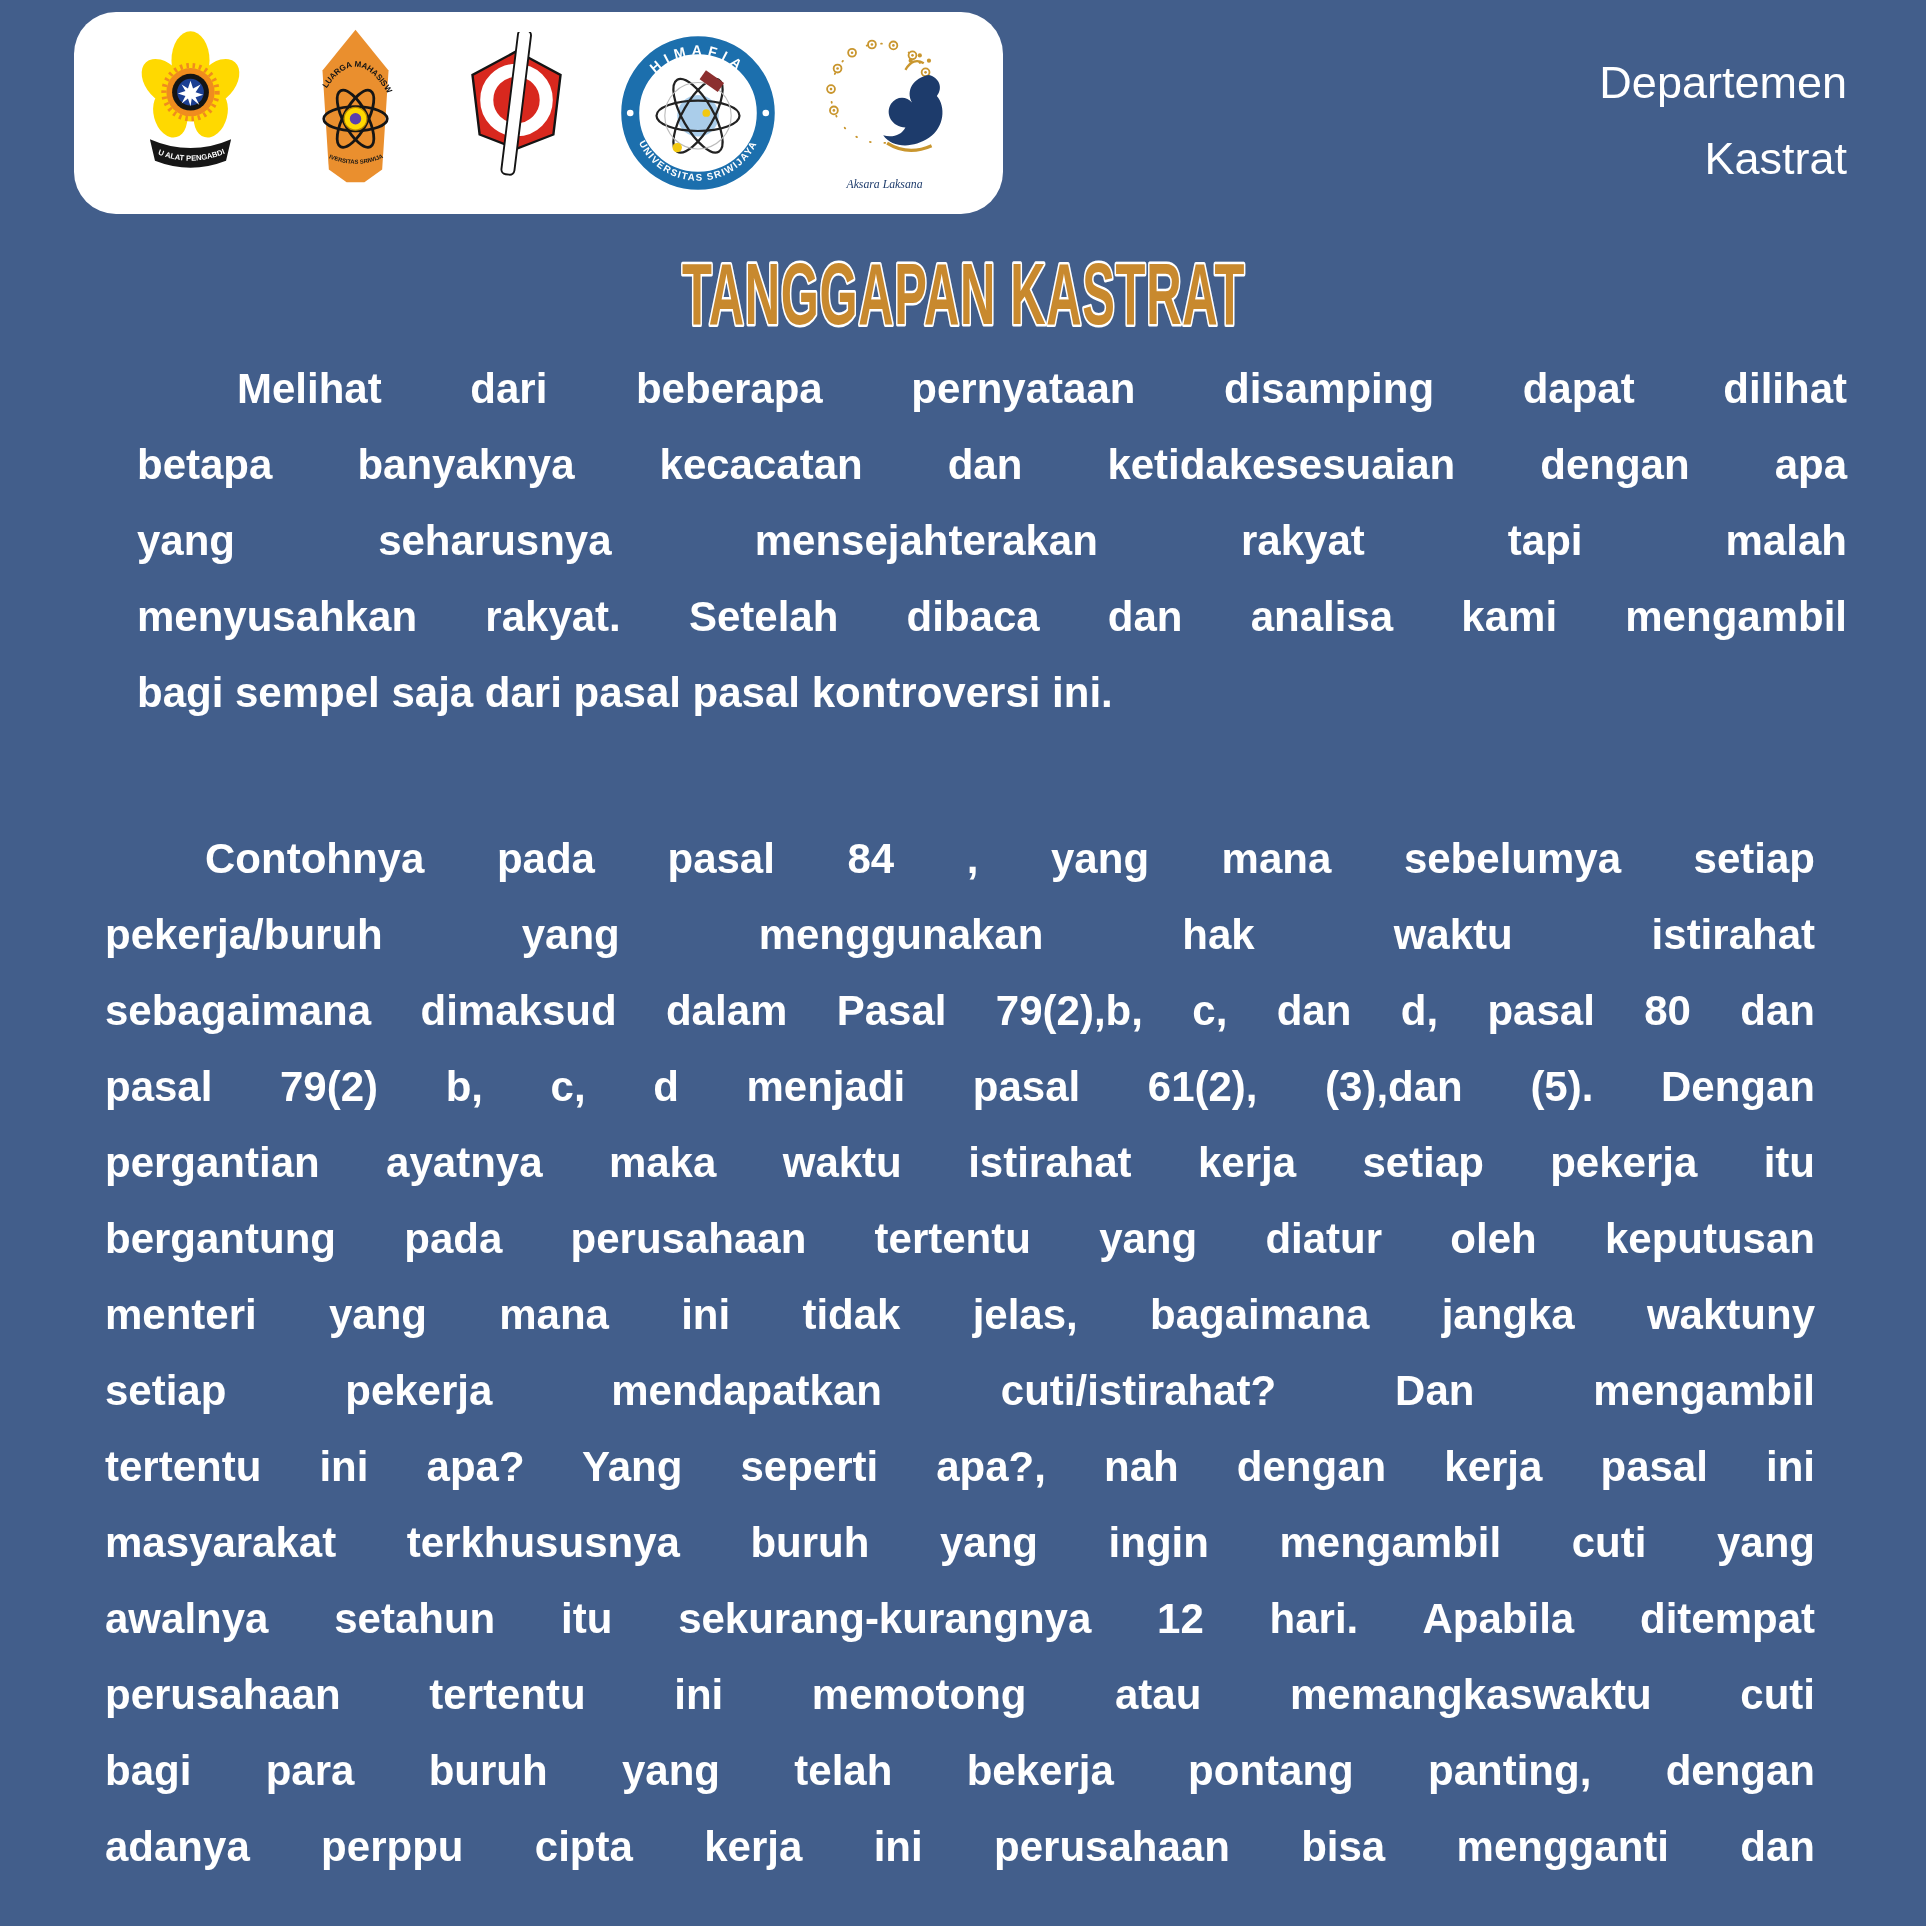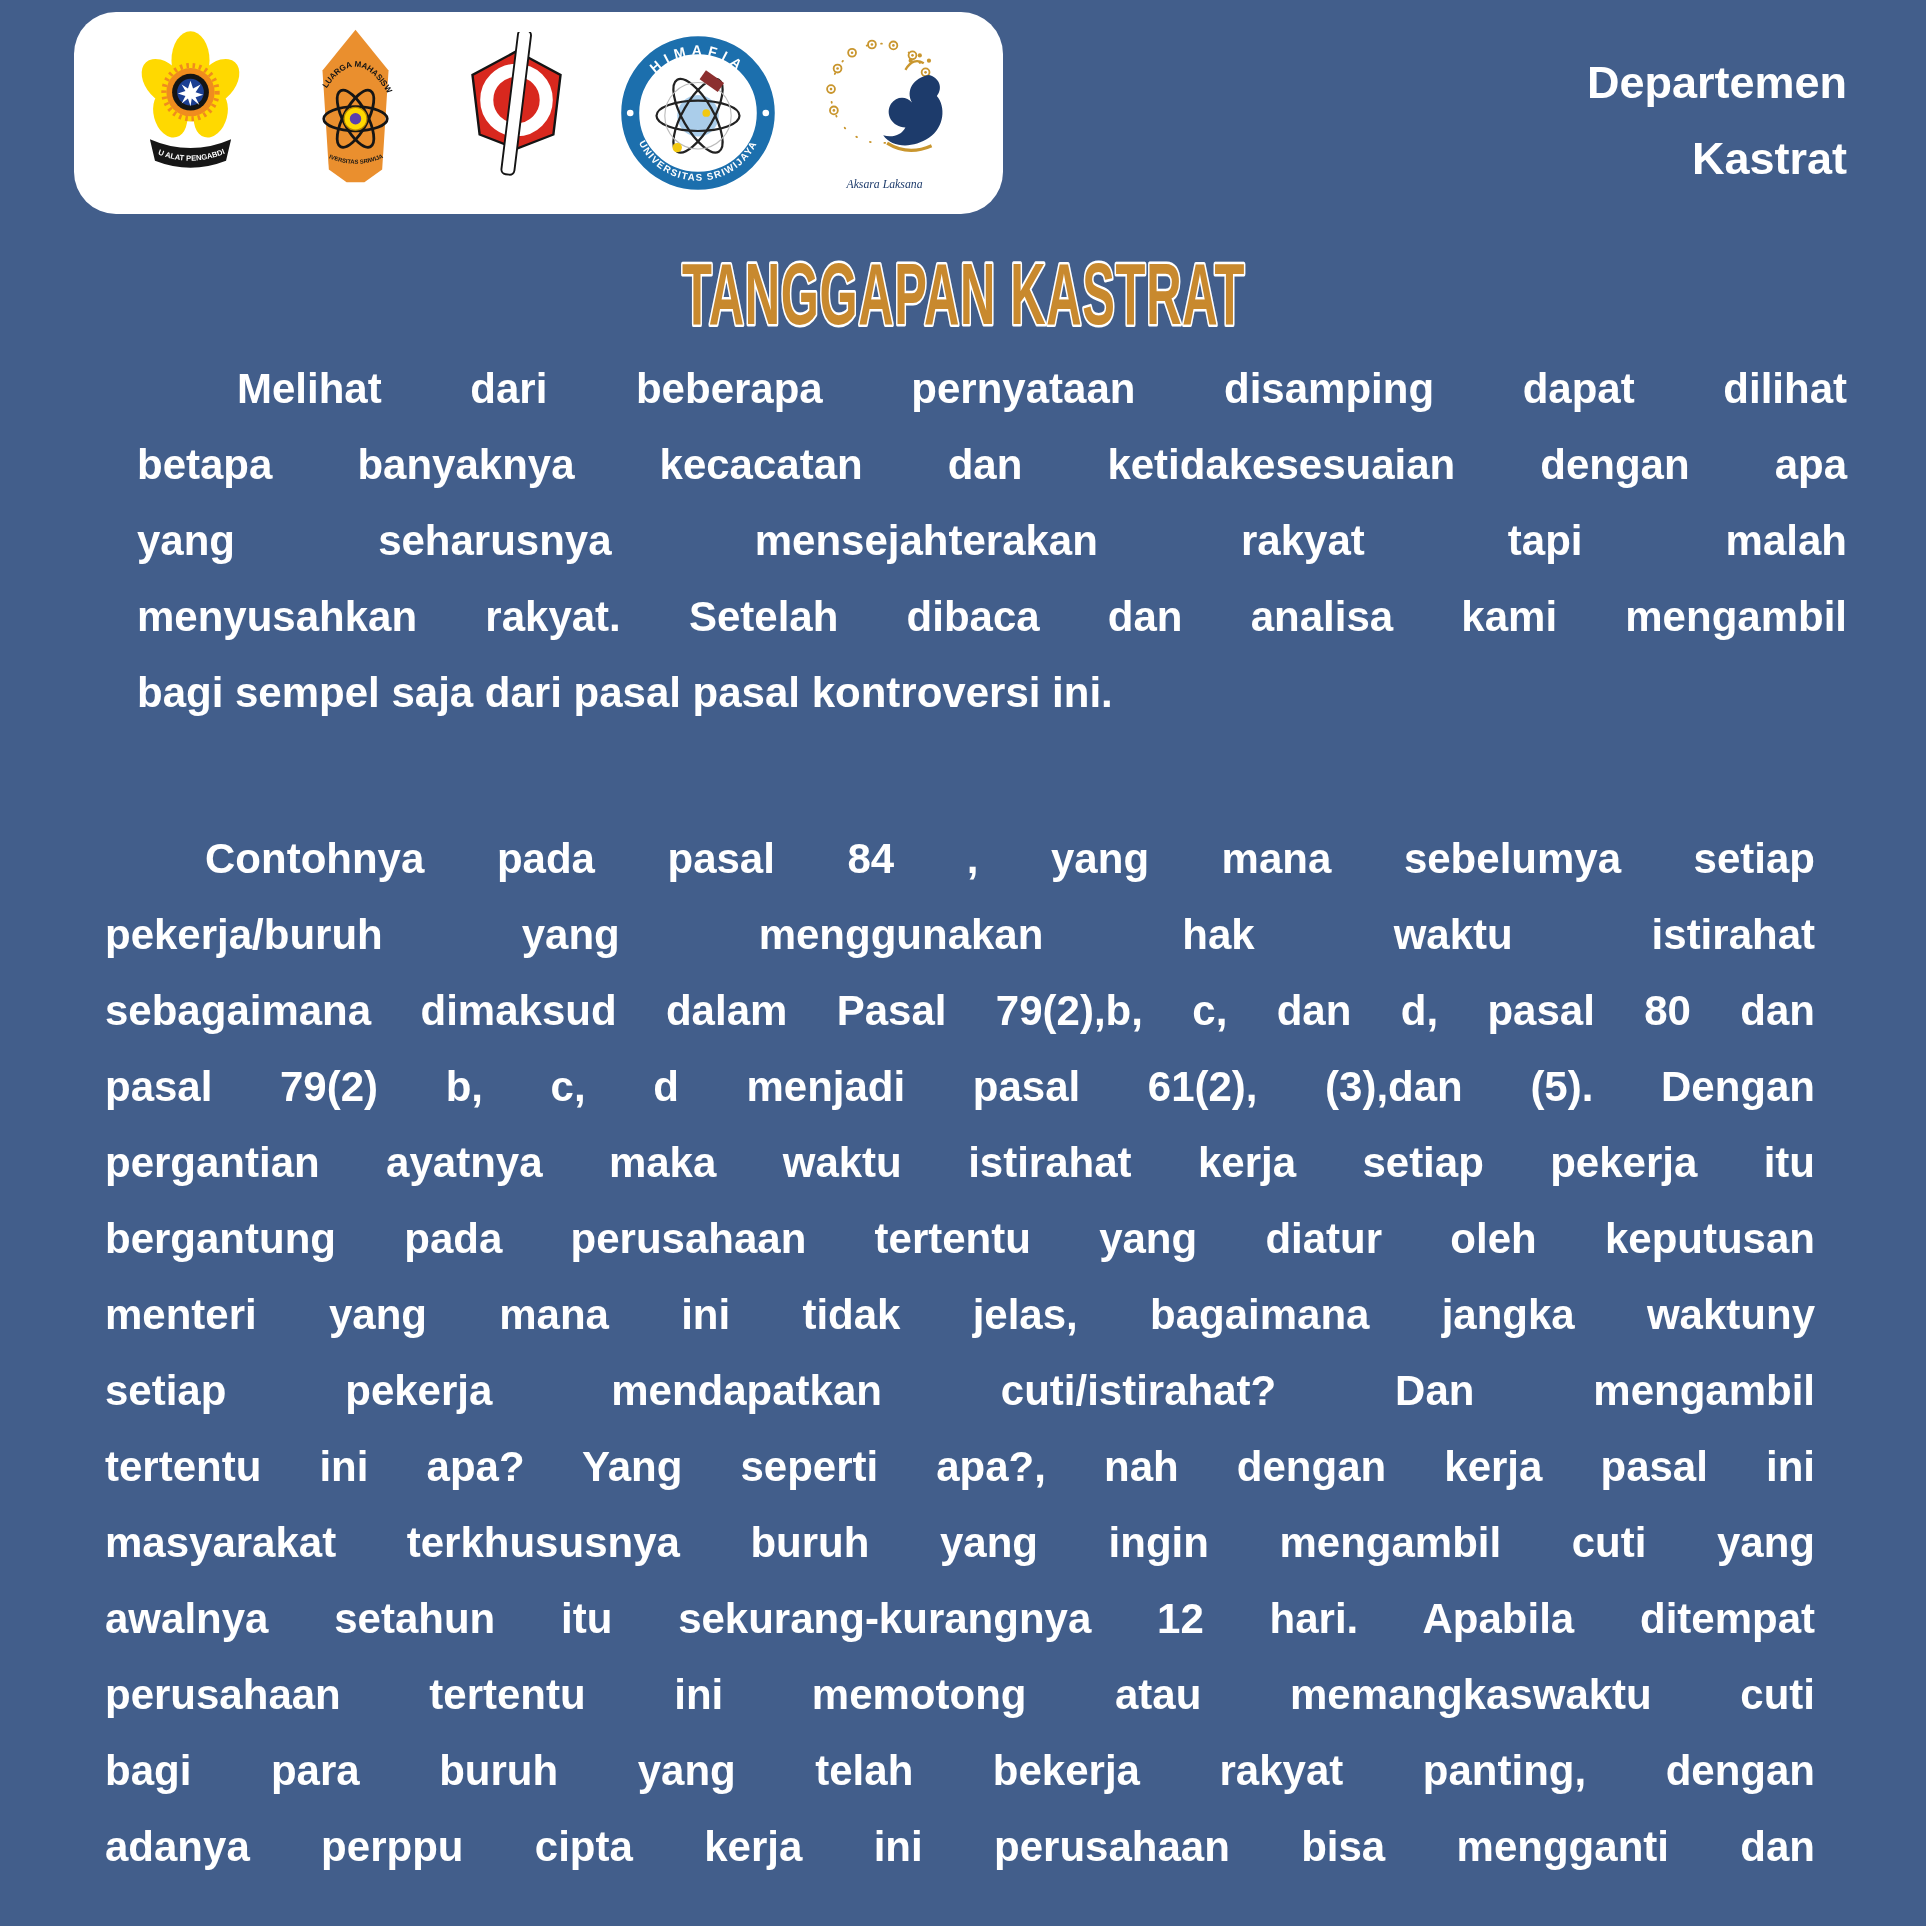--- a/index.html
+++ b/index.html
@@ -12,21 +12,21 @@
   .logo-card {
     position: absolute; left: 74px; top: 11.6px; width: 929px; height: 202px;
     background: #ffffff; border-radius: 42px;
     display: flex; align-items: center; justify-content: space-evenly;
     padding: 0 15.4px; box-sizing: border-box;
   }
   .logo-card svg { display: block; }
   
   .dept {
     position: absolute; right: 79px; top: 45px; text-align: right;
-    color: #ffffff; font-weight: bold; font-size: 45px; line-height: 76px;
+    color: #ffffff; font-weight: normal; font-size: 45px; line-height: 76px;
   }
   
   .title-wrap { position: absolute; left: 636px; top: 259px; }
   
   .para {
     position: absolute; left: 105px; width: 1710px;
     color: #ffffff; font-size: 42px; font-weight: bold; letter-spacing: 0;
   }
   .para-1 { top: 351px; margin-left: 32px; }
   .para-2 { top: 821px; }
@@ -183,19 +183,19 @@
     <div class="p-line">sebagaimana dimaksud dalam Pasal 79(2),b, c, dan d, pasal 80 dan</div>
     <div class="p-line">pasal 79(2) b, c, d menjadi pasal 61(2), (3),dan (5). Dengan</div>
     <div class="p-line">pergantian ayatnya maka waktu istirahat kerja setiap pekerja itu</div>
     <div class="p-line">bergantung pada perusahaan tertentu yang diatur oleh keputusan</div>
     <div class="p-line">menteri yang mana ini tidak jelas, bagaimana jangka waktuny</div>
     <div class="p-line">setiap pekerja mendapatkan cuti/istirahat? Dan mengambil</div>
     <div class="p-line">tertentu ini apa? Yang seperti apa?, nah dengan kerja pasal ini</div>
     <div class="p-line">masyarakat terkhususnya buruh yang ingin mengambil cuti yang</div>
     <div class="p-line">awalnya setahun itu sekurang-kurangnya 12 hari. Apabila ditempat</div>
     <div class="p-line">perusahaan tertentu ini memotong atau memangkaswaktu cuti</div>
-    <div class="p-line">bagi para buruh yang telah bekerja rakyat panting, dengan</div>
+    <div class="p-line">bagi para buruh yang telah bekerja pontang panting, dengan</div>
     <div class="p-line">adanya perppu cipta kerja ini perusahaan bisa mengganti dan</div>
 
   </div>
 
 </div>
 
 
 </body></html>

